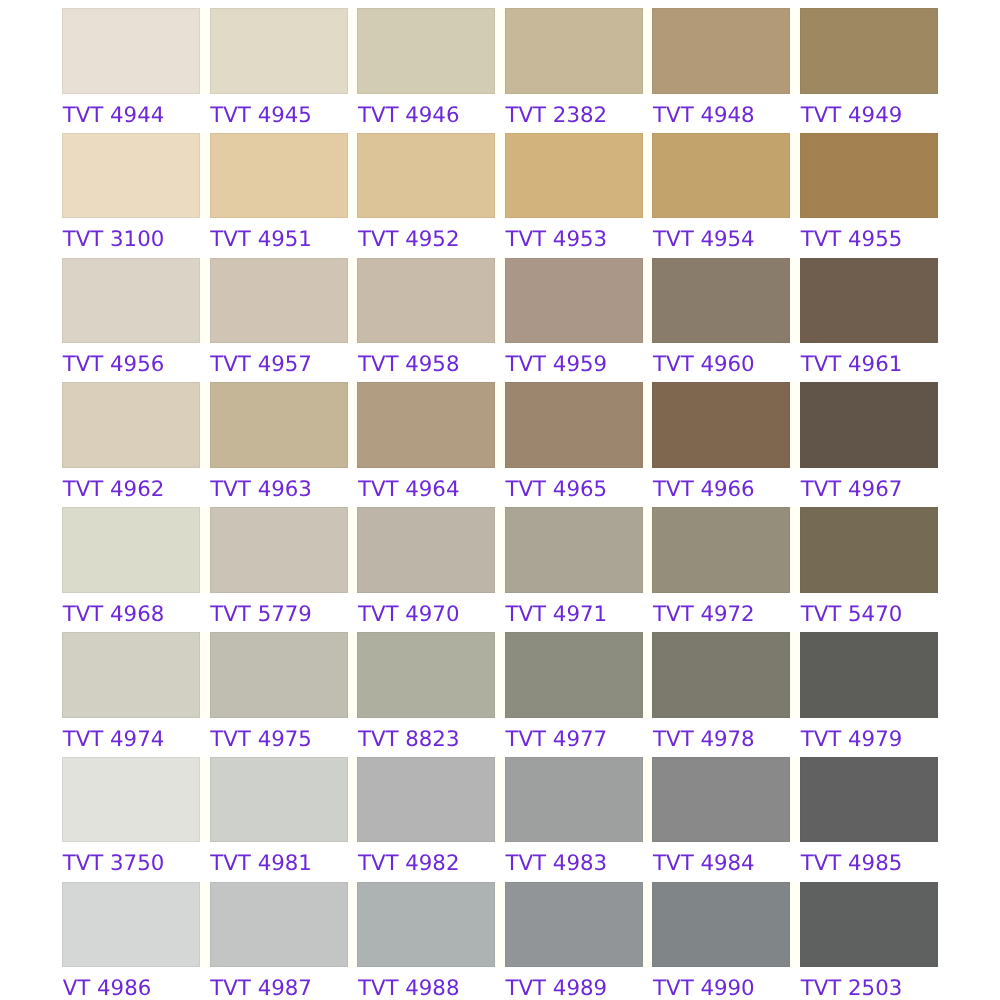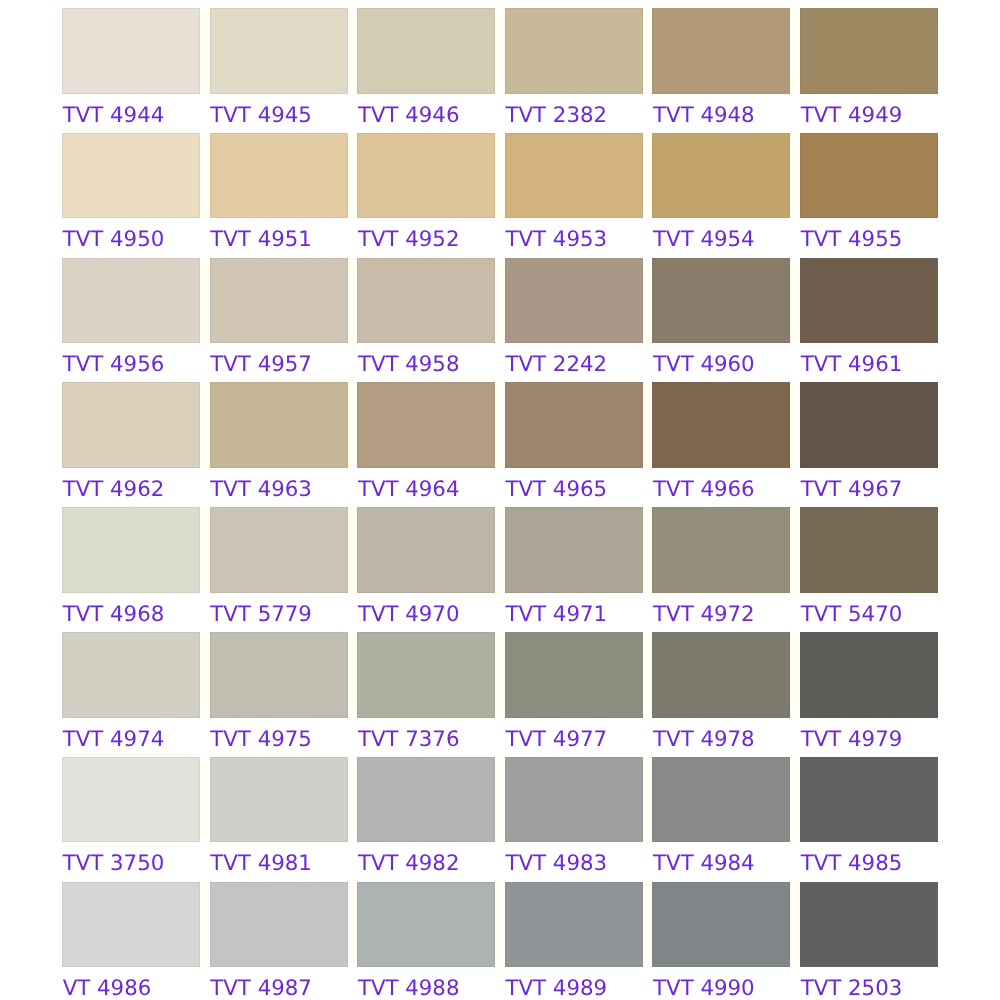--- a/index.html
+++ b/index.html
@@ -75,21 +75,21 @@
       <div class="cell" style="left: 590.4px; top: 0px;">
         <div class="chip" style="background-color: rgb(178, 154, 121);"></div>
         <div class="label">TVT 4948</div>
       </div>
       <div class="cell" style="left: 738px; top: 0px;">
         <div class="chip" style="background-color: rgb(157, 136, 98);"></div>
         <div class="label">TVT 4949</div>
       </div>
       <div class="cell" style="left: 0px; top: 124.8px;">
         <div class="chip" style="background-color: rgb(234, 219, 193);"></div>
-        <div class="label">TVT 4950</div>
+        <div class="label">TVT 3100</div>
       </div>
       <div class="cell" style="left: 147.6px; top: 124.8px;">
         <div class="chip" style="background-color: rgb(227, 204, 164);"></div>
         <div class="label">TVT 4951</div>
       </div>
       <div class="cell" style="left: 295.2px; top: 124.8px;">
         <div class="chip" style="background-color: rgb(220, 195, 152);"></div>
         <div class="label">TVT 4952</div>
       </div>
       <div class="cell" style="left: 442.8px; top: 124.8px;">
@@ -111,21 +111,21 @@
       <div class="cell" style="left: 147.6px; top: 249.6px;">
         <div class="chip" style="background-color: rgb(208, 197, 181);"></div>
         <div class="label">TVT 4957</div>
       </div>
       <div class="cell" style="left: 295.2px; top: 249.6px;">
         <div class="chip" style="background-color: rgb(201, 187, 170);"></div>
         <div class="label">TVT 4958</div>
       </div>
       <div class="cell" style="left: 442.8px; top: 249.6px;">
         <div class="chip" style="background-color: rgb(170, 151, 136);"></div>
-        <div class="label">TVT 2242</div>
+        <div class="label">TVT 4959</div>
       </div>
       <div class="cell" style="left: 590.4px; top: 249.6px;">
         <div class="chip" style="background-color: rgb(138, 124, 107);"></div>
         <div class="label">TVT 4960</div>
       </div>
       <div class="cell" style="left: 738px; top: 249.6px;">
         <div class="chip" style="background-color: rgb(111, 94, 77);"></div>
         <div class="label">TVT 4961</div>
       </div>
       <div class="cell" style="left: 0px; top: 374.4px;">
@@ -179,21 +179,21 @@
       <div class="cell" style="left: 0px; top: 624px;">
         <div class="chip" style="background-color: rgb(209, 208, 194);"></div>
         <div class="label">TVT 4974</div>
       </div>
       <div class="cell" style="left: 147.6px; top: 624px;">
         <div class="chip" style="background-color: rgb(192, 190, 176);"></div>
         <div class="label">TVT 4975</div>
       </div>
       <div class="cell" style="left: 295.2px; top: 624px;">
         <div class="chip" style="background-color: rgb(175, 175, 160);"></div>
-        <div class="label">TVT 7376</div>
+        <div class="label">TVT 8823</div>
       </div>
       <div class="cell" style="left: 442.8px; top: 624px;">
         <div class="chip" style="background-color: rgb(141, 141, 127);"></div>
         <div class="label">TVT 4977</div>
       </div>
       <div class="cell" style="left: 590.4px; top: 624px;">
         <div class="chip" style="background-color: rgb(123, 122, 109);"></div>
         <div class="label">TVT 4978</div>
       </div>
       <div class="cell" style="left: 738px; top: 624px;">

